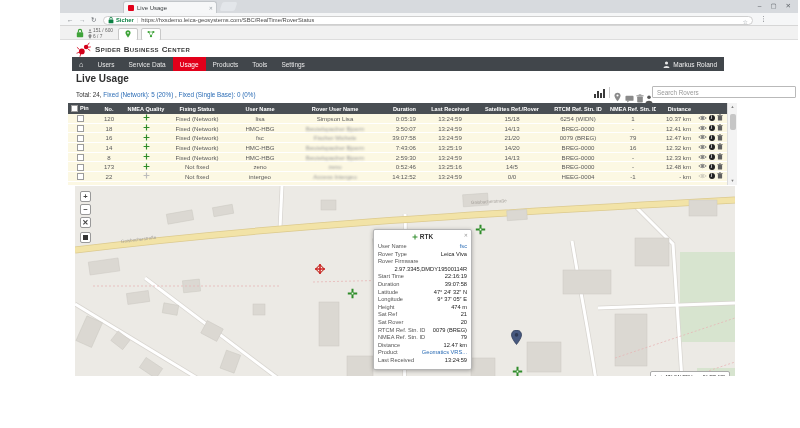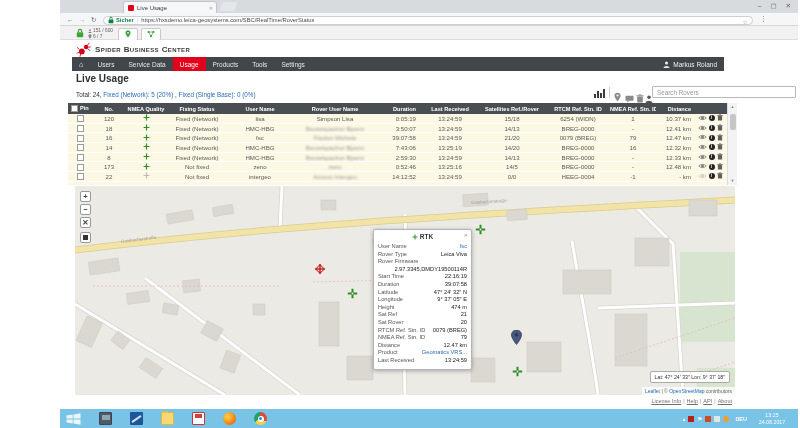--- a/index.html
+++ b/index.html
@@ -1,16 +1,16 @@
 <!DOCTYPE html>
 <html><head>
 <meta charset="utf-8">
 <style>
   html,body{margin:0;padding:0;background:#fff;font-family:"Liberation Sans",sans-serif;}
-  .screen{position:relative;width:800px;height:428px;background:#fff;overflow:hidden;}
+  .screen{position:relative;width:800px;height:376px;background:#fff;overflow:hidden;}
   .abs{position:absolute;}
 
   
   .tabstrip{left:60px;top:0;width:738px;height:13px;background:#d7dade;}
   .tab{left:63px;top:1px;width:94px;height:12px;background:#f6f7f8;border:1px solid #c2c6ca;border-bottom:none;border-radius:3px 3px 0 0;box-sizing:border-box;}
   .favicon{left:4px;top:3px;width:6px;height:6px;background:#e2001a;border-radius:1px;}
   .tabtitle{left:13px;top:3px;font-size:6px;color:#3c4043;white-space:nowrap;}
   .tabclose{right:3px;top:3px;font-size:5px;color:#98a0a6;line-height:6px;}
   .newtab{left:161px;top:2px;width:15px;height:9px;background:#e3e6ea;border-radius:2px;transform:skewX(-18deg);}
   .wincontrols{right:6px;top:2px;font-size:6.5px;color:#5f6368;letter-spacing:1px;}

